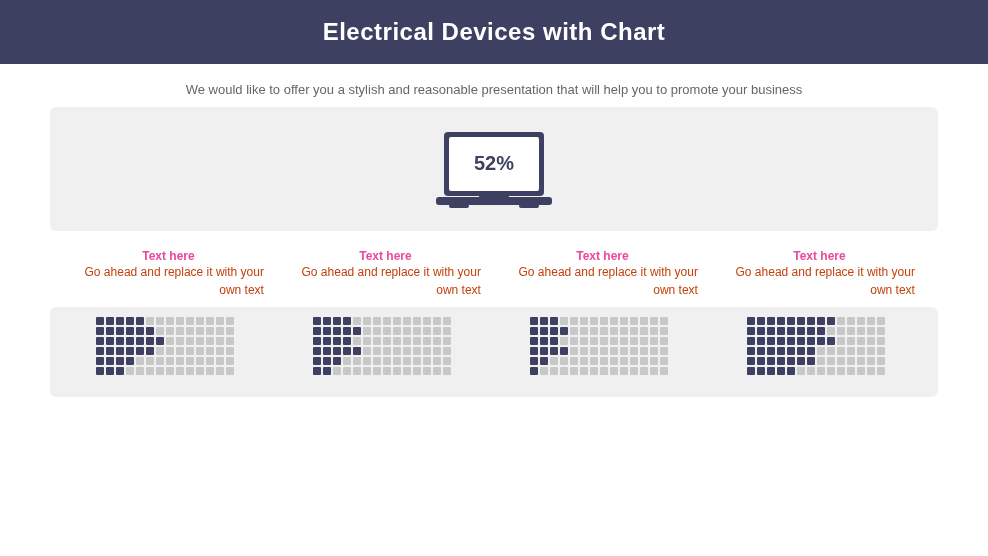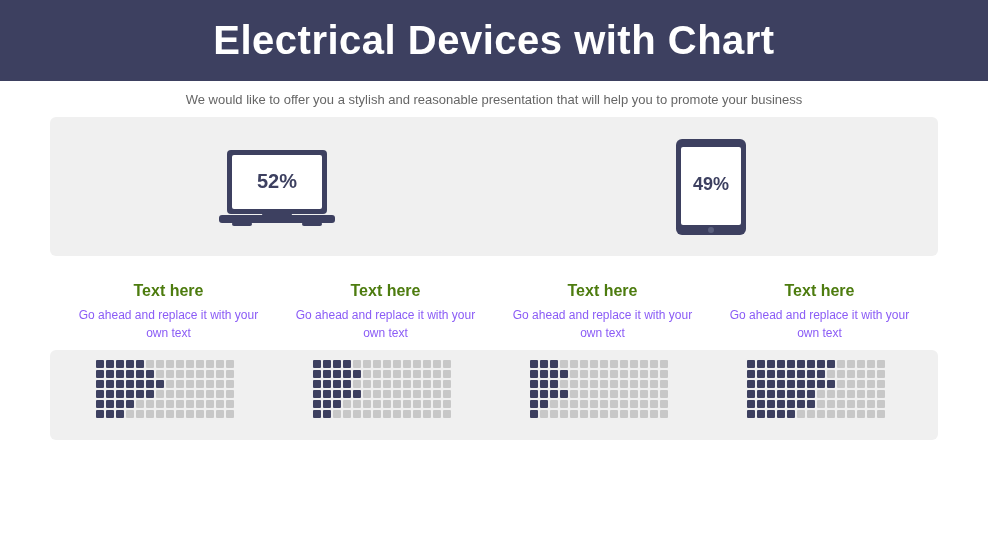--- a/index.html
+++ b/index.html
@@ -12,45 +12,45 @@
     }
 
     .header {
       background: #3d4060;
       width: 100%;
       padding: 18px 0;
       text-align: center;
     }
     .header h1 {
       color: #ffffff;
-      font-size: 40px;
+      font-size: 24px;
       font-weight: 600;
       letter-spacing: 0.5px;
     }
 
     .subtitle {
       text-align: center;
-      padding: 11px 0 10px;
+      padding: 18px 0 10px;
       color: #666;
       font-size: 13px;
     }
 
     .main-content {
       padding: 0 50px;
     }
 
     
     .devices-panel {
       background: #f0f0f0;
       border-radius: 6px;
       padding: 20px 10px 15px;
       display: flex;
       justify-content: space-around;
       align-items: center;
-      margin-bottom: 8px;
+      margin-bottom: 0;
     }
 
     .device-item {
       display: flex;
       flex-direction: column;
       align-items: center;
       width: 22%;
     }
 
     
@@ -64,30 +64,31 @@
       justify-content: space-around;
       padding: 18px 10px 8px;
     }
 
     .text-item {
       width: 22%;
       text-align: center;
     }
 
     .text-item .heading {
-      font-size: 16px;
+      font-size: 12px;
       font-weight: 700;
-      color: #4d7c0f;
-      margin-bottom: 6px;
+      color: #ec4899;
+      margin-bottom: 0;
     }
 
     .text-item .desc {
       font-size: 12px;
-      color: #8b5cf6;
+      color: #c2410c;
       line-height: 1.5;
+      text-align: right;
     }
 
     
     .chart-panel {
       background: #f0f0f0;
       border-radius: 6px;
       padding: 15px 10px;
       display: flex;
       justify-content: space-around;
       align-items: flex-end;
@@ -126,30 +127,20 @@
 
           <rect x="2" y="70" width="116" height="8" rx="3" ry="3" fill="#3d4060"></rect>
           <rect x="45" y="68" width="30" height="4" rx="2" ry="2" fill="#3d4060"></rect>
 
           <rect x="15" y="77" width="20" height="4" rx="2" fill="#3d4060"></rect>
           <rect x="85" y="77" width="20" height="4" rx="2" fill="#3d4060"></rect>
         </svg>
       </div>
     </div>
 
-    <div class="device-item">
-      <div class="device-icon">
-        <svg width="80" height="100" viewBox="0 0 80 100">
-          <rect x="5" y="2" width="70" height="96" rx="6" ry="6" fill="#3d4060"></rect>
-          <rect x="10" y="10" width="60" height="78" rx="2" ry="2" fill="white"></rect>
-          <circle cx="40" cy="93" r="3" fill="#5a5f7d"></circle>
-          <text x="40" y="53" text-anchor="middle" font-size="18" font-weight="700" fill="#3d4060">49%</text>
-        </svg>
-      </div>
-    </div>
 
 
 
   </div>
 
   <div class="text-section">
 
     <div class="text-item">
       <div class="heading">Text here</div>
       <div class="desc">Go ahead and replace it with your own text</div>

